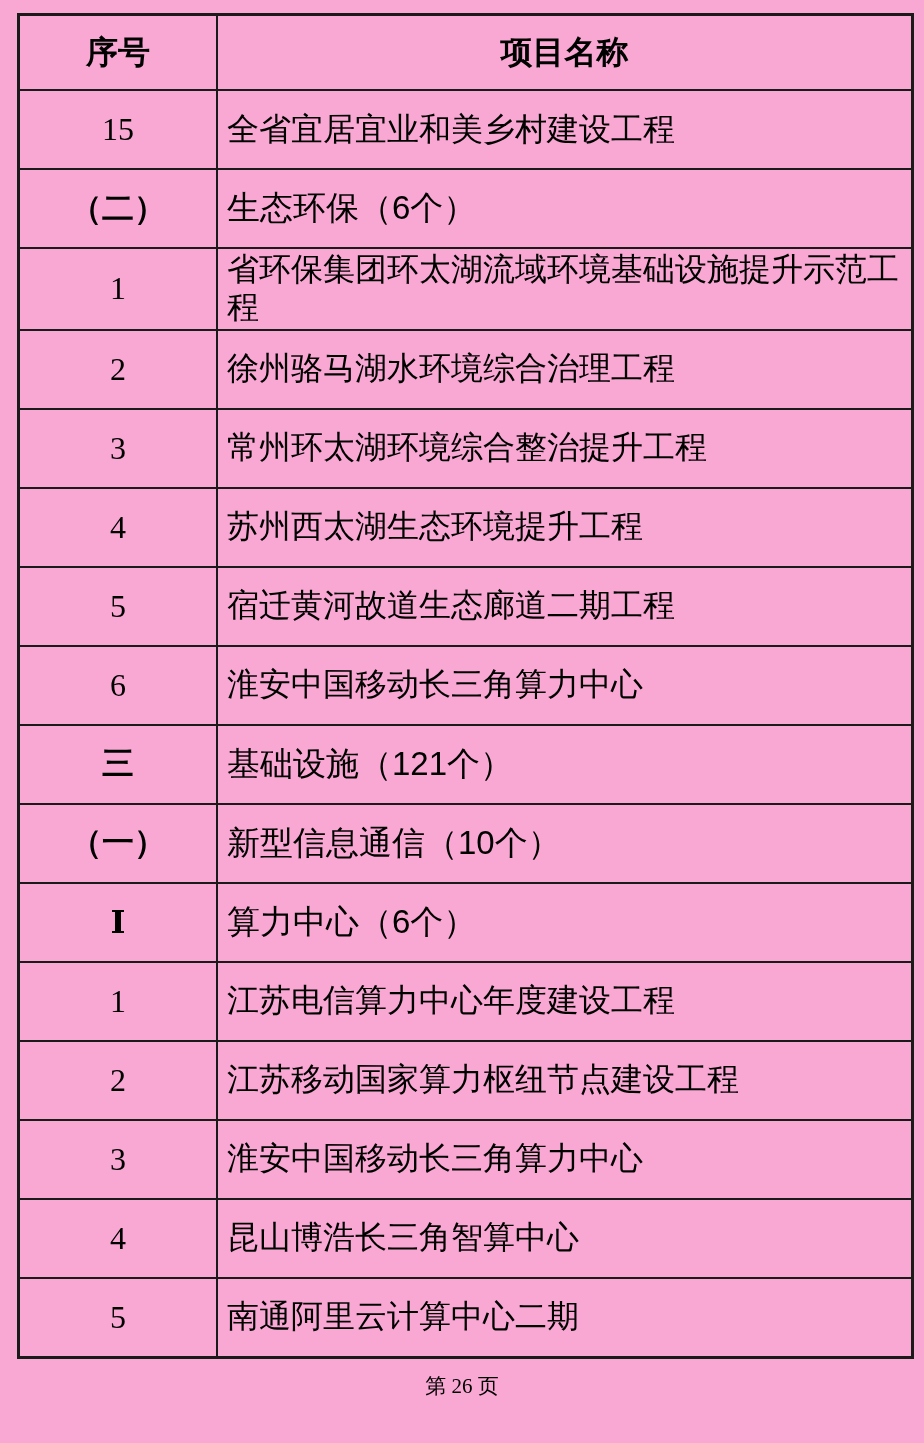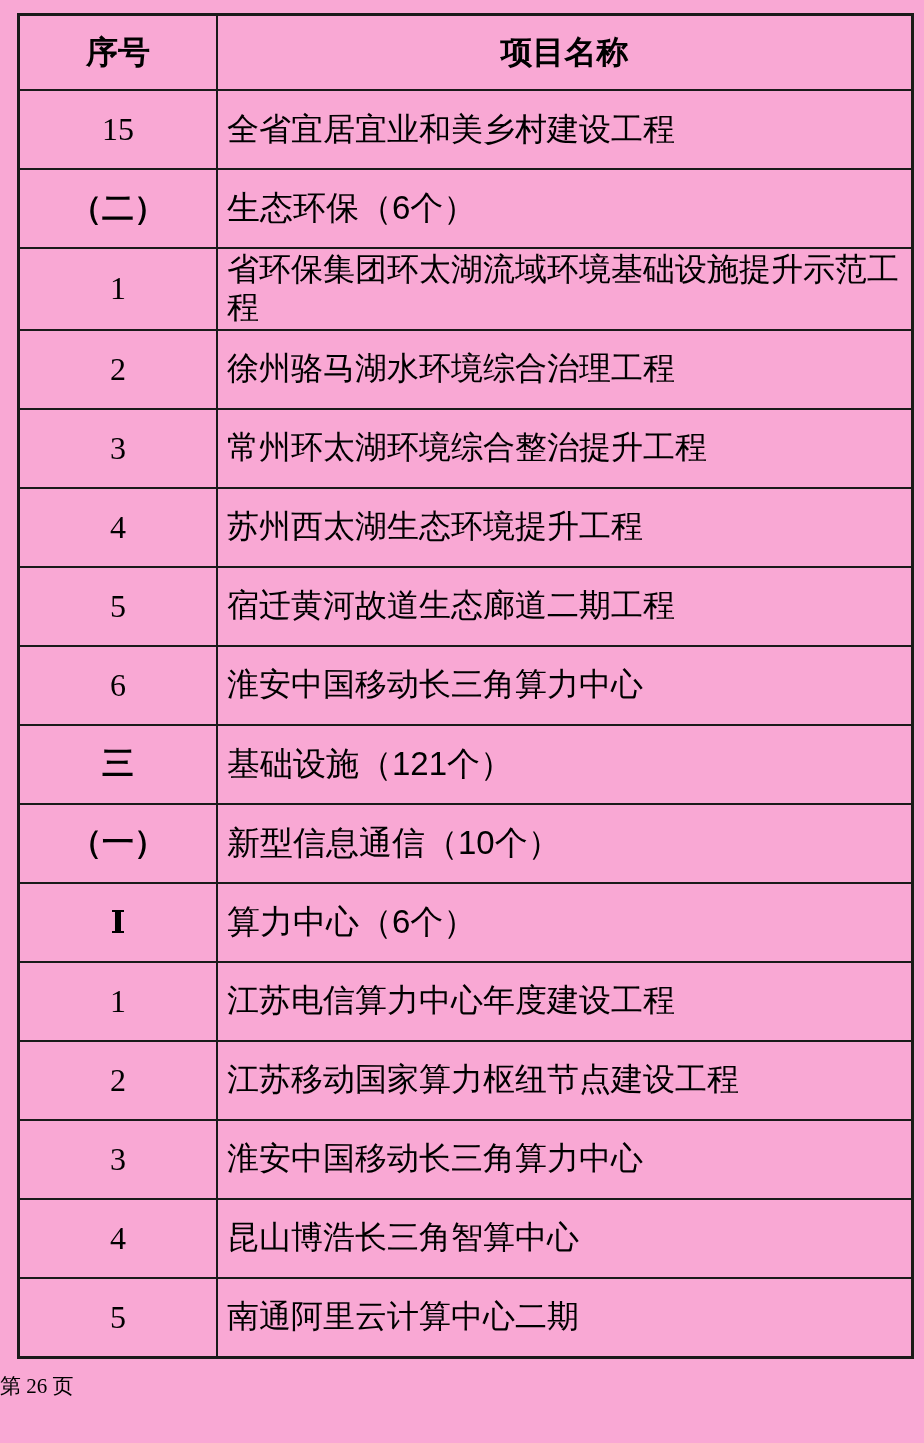--- a/index.html
+++ b/index.html
@@ -66,20 +66,21 @@
   }
   tr.section.serial-serif .cell-serial {
     font-family: "Liberation Serif", "DejaVu Serif", serif;
     font-weight: bold;
   }
   .page-footer {
     position: absolute;
     left: 0;
     top: 1372px;
     width: 924px;
+    text-align: center;
     font-size: 21px;
     font-family: "Liberation Serif", "DejaVu Serif", serif;
     color: #000000;
   }
 </style>
 </head>
 <body>
 
 <div class="page">
 

